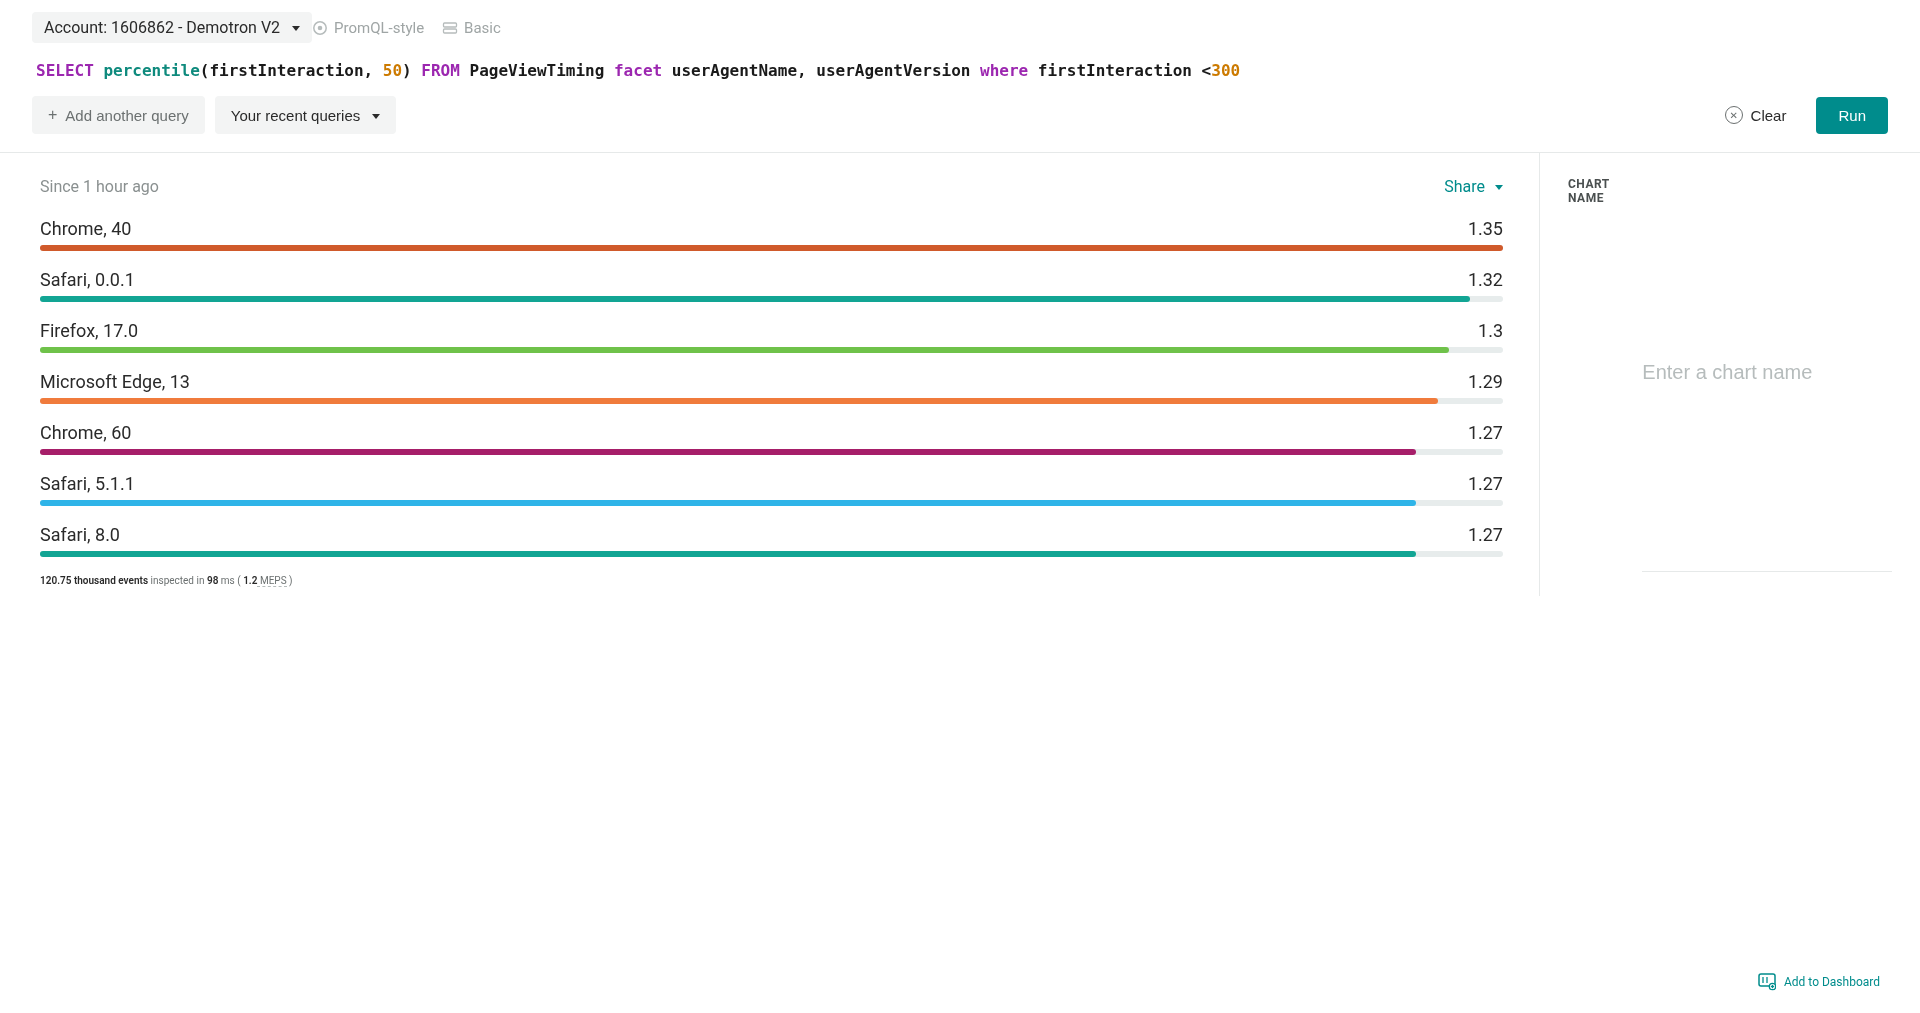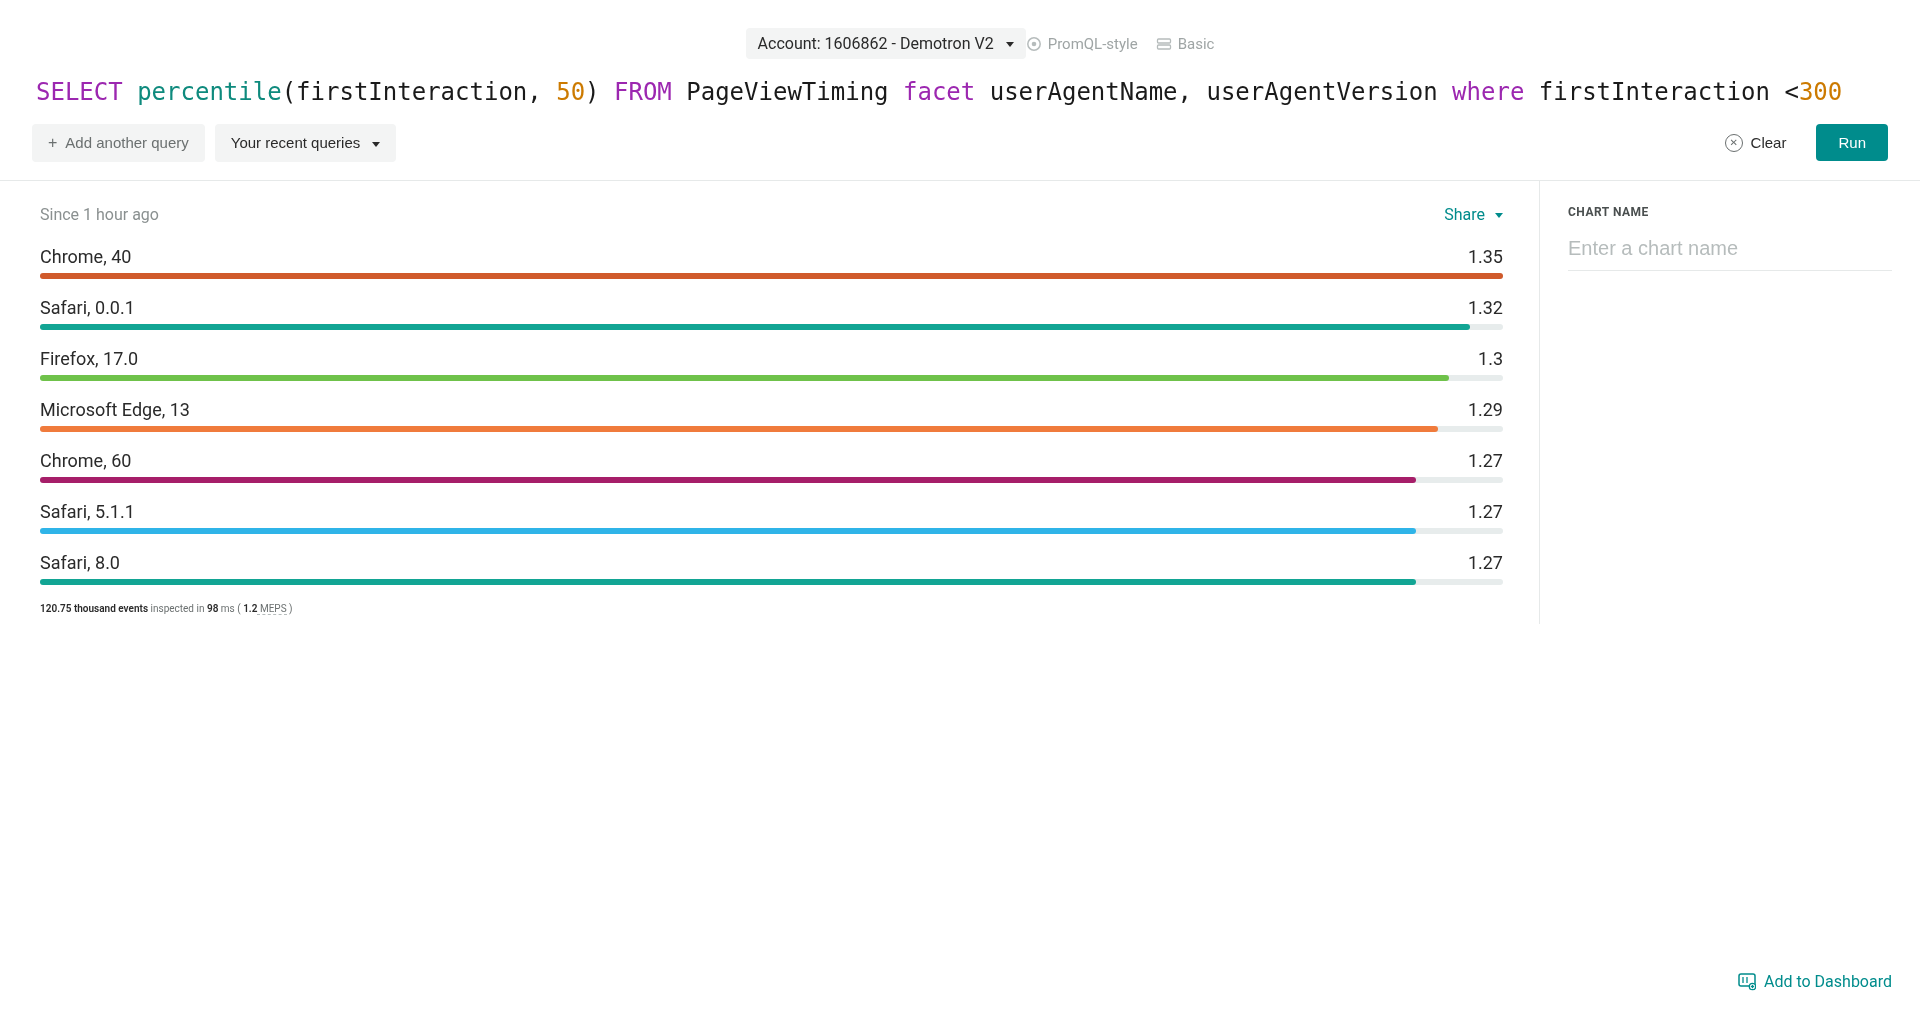--- a/index.html
+++ b/index.html
@@ -5,23 +5,22 @@
   * { box-sizing: border-box; margin: 0; padding: 0; }
   body {
     font-family: -apple-system, BlinkMacSystemFont, "Segoe UI", Roboto, Helvetica, Arial, sans-serif;
     background: #fff;
     color: #1a1a1a;
     font-size: 14px;
   }
   .topbar {
     display: flex;
     align-items: center;
-    justify-content: center;
-    padding: 28px 32px 8px 32px;
-    margin-left: 40px;
+    justify-content: flex-start;
+    padding: 12px 32px 8px 32px;
   }
   .account-selector {
     background: #f3f4f4;
     border-radius: 4px;
     padding: 6px 12px;
     display: inline-flex;
     align-items: center;
     gap: 8px;
     font-size: 16px;
     color: #2a2a2a;
@@ -36,24 +35,25 @@
   }
   .mode-toggle {
     display: inline-flex;
     align-items: center;
     gap: 6px;
     cursor: pointer;
   }
   .query-row {
     padding: 8px 32px 4px 36px;
     font-family: ui-monospace, SFMono-Regular, Menlo, Consolas, monospace;
-    font-size: 24px;
+    font-size: 16px;
     line-height: 1.45;
     white-space: pre-wrap;
     border-bottom: none;
+    font-weight: bold;
   }
   .kw-purple { color: #9c27b0; }
   .kw-teal   { color: #0e8a7d; }
   .kw-num    { color: #cc7a00; }
   .kw-text   { color: #1a1a1a; }
   .controls-row {
     display: flex;
     align-items: center;
     justify-content: space-between;
     padding: 10px 32px 18px 32px;
@@ -125,44 +125,44 @@
 
   .stats-footer {
     font-size:10px; color:#6b7070; margin-top:4px;
   }
   .stats-footer b { color:#2a2a2a; font-weight:600; }
   .meps { border-bottom:1px dashed #b6bcbc; }
 
   .side-panel {
     width: 380px;
     padding: 24px 28px;
-    display:flex; flex-direction:column; gap:12px;
+    display:flex; flex-direction:row; gap:12px;
   }
   .side-label {
     font-size:12px; font-weight:700; letter-spacing:0.5px; color:#4a4f4f;
   }
   .chart-name-input {
     border:none; border-bottom:1px solid #e6e9e9;
     font-size:20px; color:#2a2a2a; padding:6px 0 10px 0; outline:none;
     width:100%;
   }
   .chart-name-input::placeholder { color:#b6bcbc; }
   .chart-type-select {
     margin-top:18px;
     border:1px solid #dfe3e3; border-radius:4px;
     padding:14px 16px; display:flex; align-items:center; justify-content:space-between;
     cursor:pointer; font-size:16px;
   }
   .chart-type-select .lab { font-weight:600; margin-right:6px; }
 
   .add-dash {
     position: fixed;
-    right: 28px;
+    right: 40px;
     bottom: 22px;
-    color:#008c8c; font-size:16px;
+    color:#008c8c; font-size:12px;
     display:inline-flex; align-items:center; gap:8px; cursor:pointer;
     background:#fff;
   }
 
   .chev-down::after {
     content:""; display:inline-block; width:0;height:0;
     border-left:4px solid transparent;border-right:4px solid transparent;border-top:5px solid currentColor;
     margin-left:4px; vertical-align:middle;
   }
   .plus { font-weight:400; font-size:16px; }

